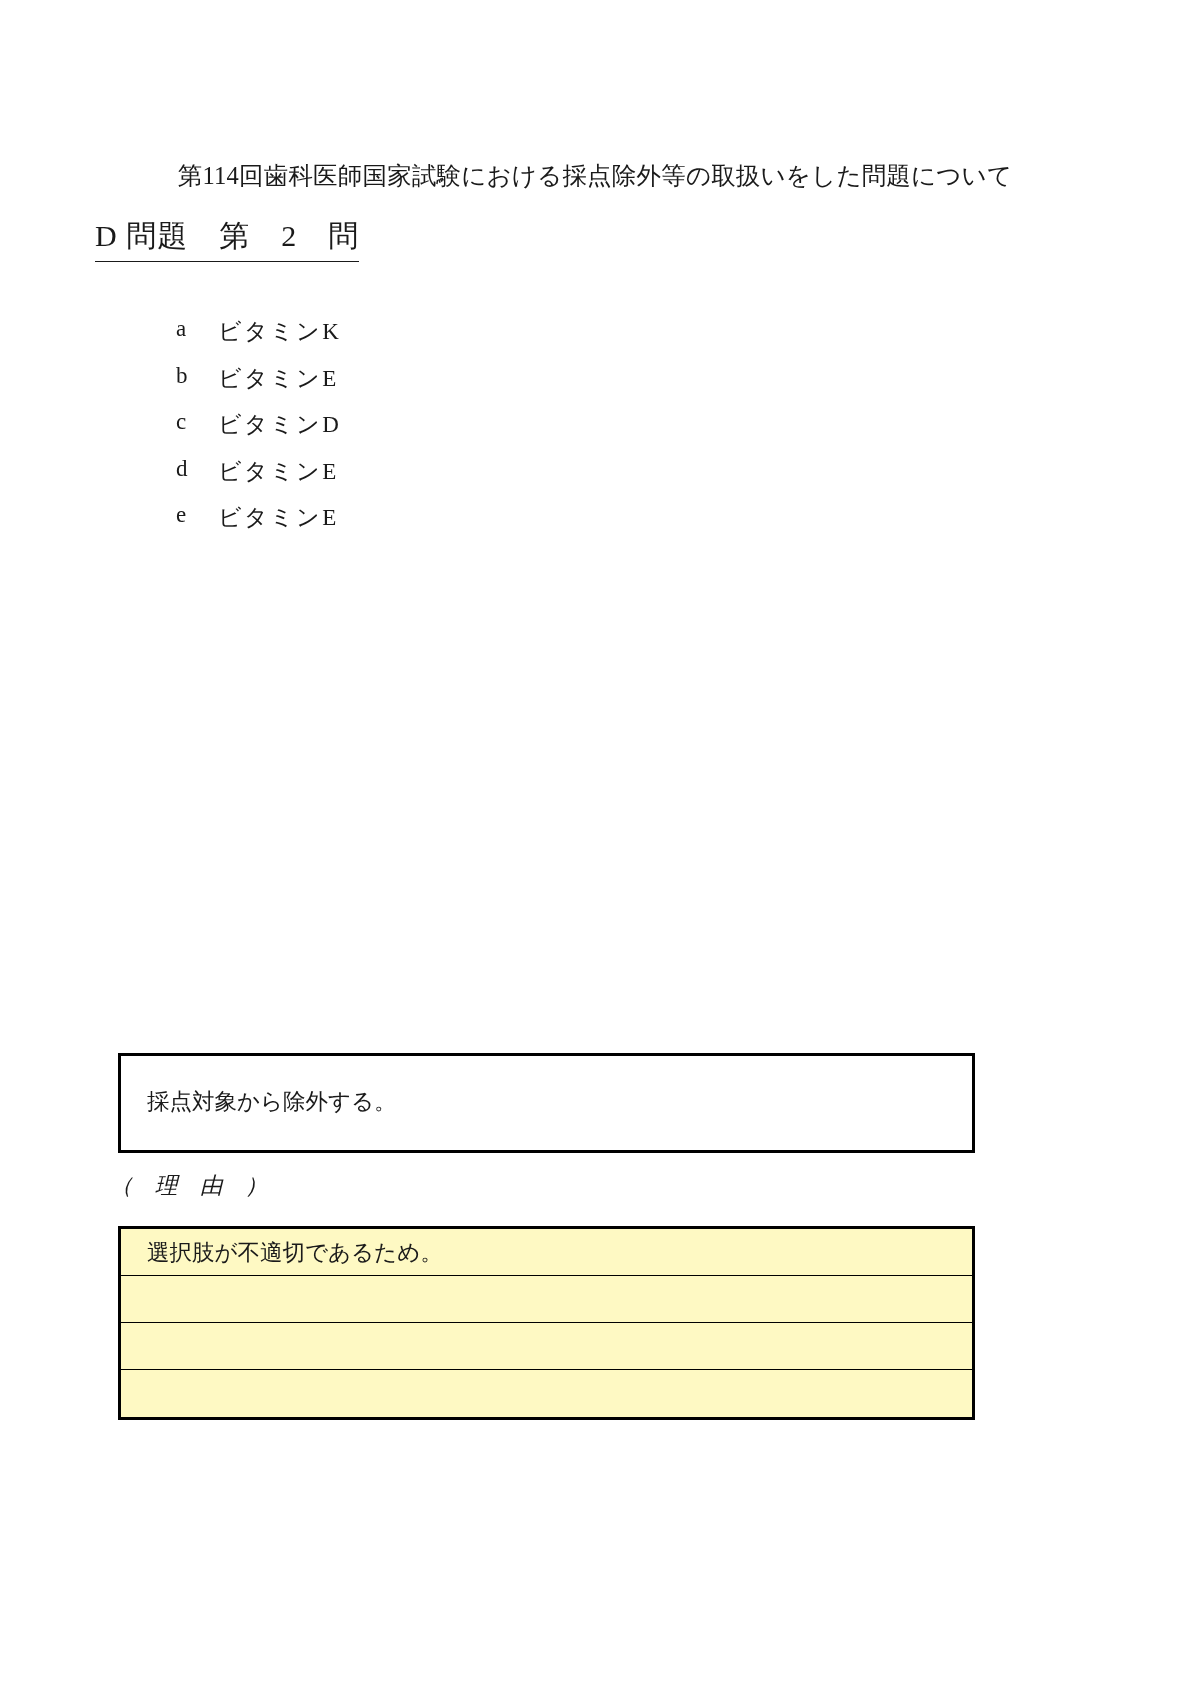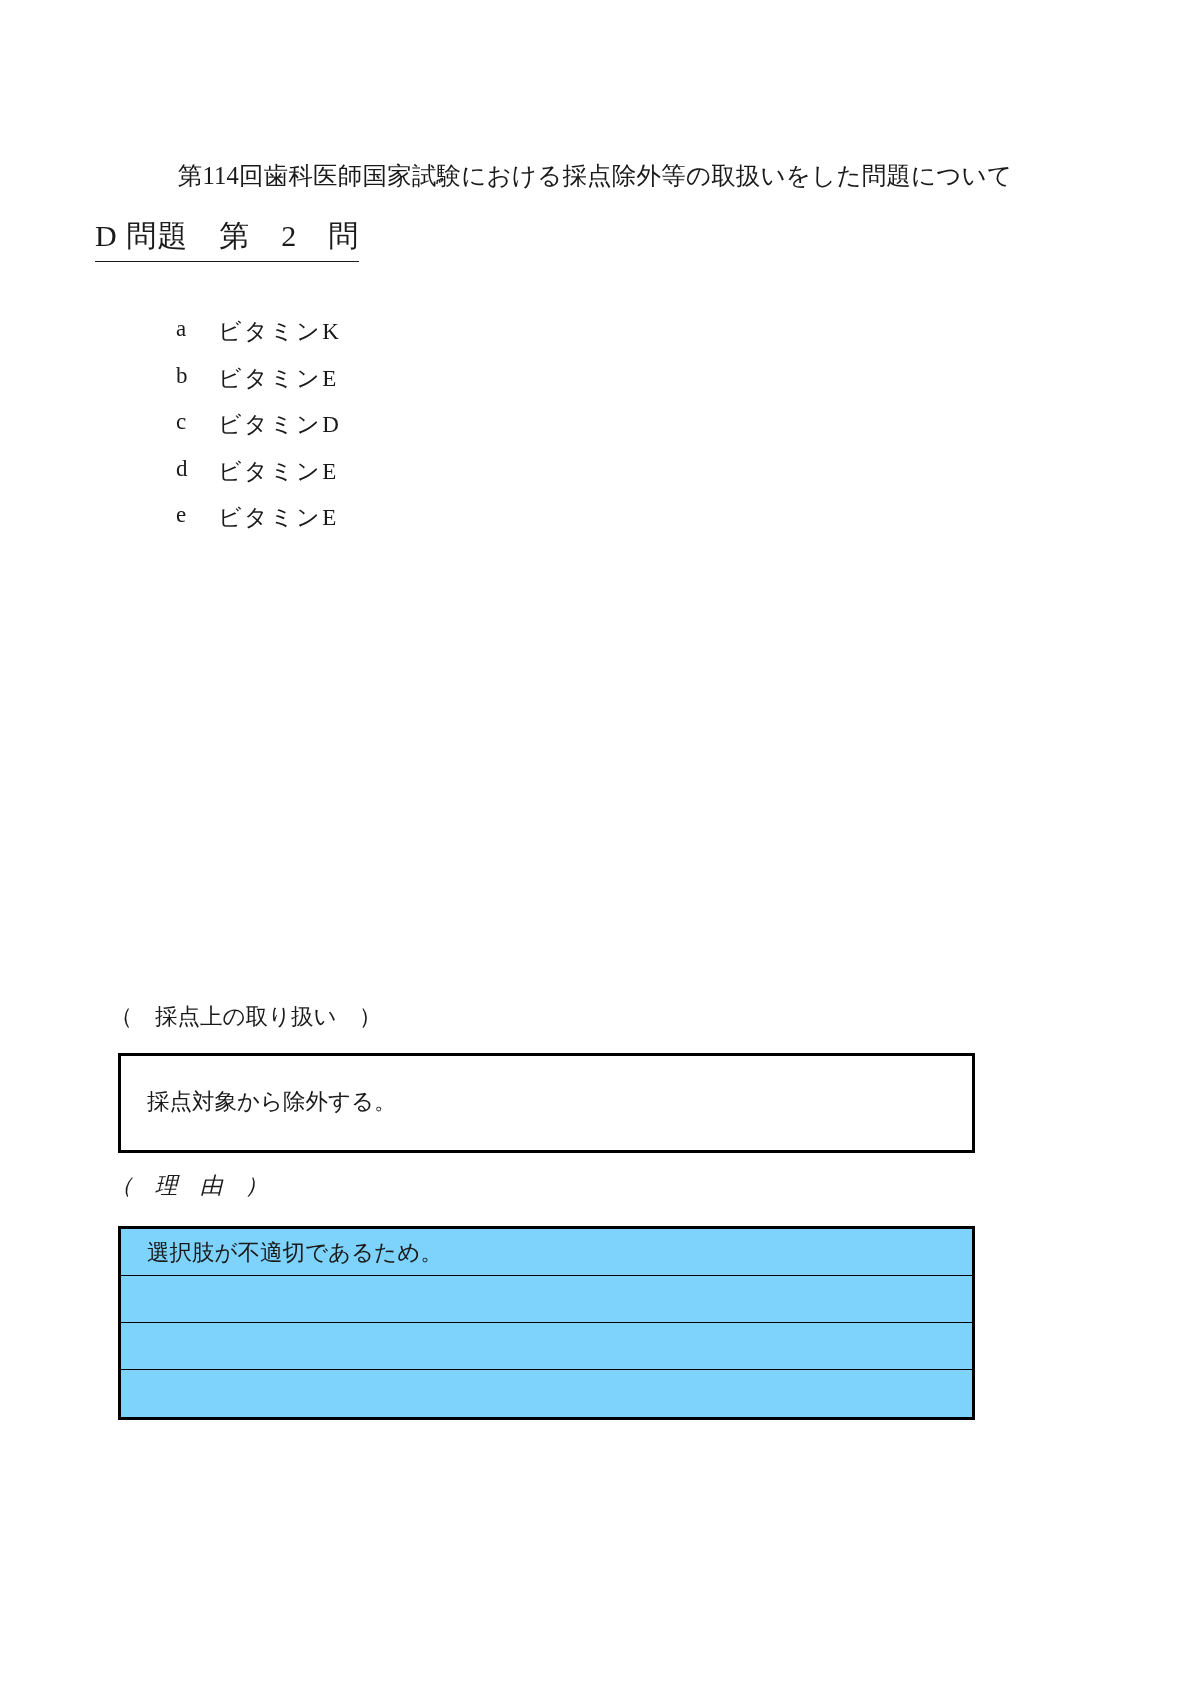--- a/index.html
+++ b/index.html
@@ -118,21 +118,21 @@
 
   
   .reason-table {
     position: absolute;
     left: 118px;
     top: 1210px;
     width: 857px;
     box-sizing: border-box;
     border: 3.2px solid #000000;
     border-collapse: collapse;
-    background: #7dd3fc;
+    background: #fef9c3;
   }
   .reason-row {
     height: 47px;
     box-sizing: border-box;
     border-bottom: 1.6px solid #000000;
     position: relative;
   }
   .reason-row:last-child {
     border-bottom: none;
   }
@@ -171,21 +171,20 @@
     <div class="choice-row">
       <span class="choice-letter">d</span>
       <span class="choice-text">ビタミンE</span>
     </div>
     <div class="choice-row">
       <span class="choice-letter">e</span>
       <span class="choice-text">ビタミンE</span>
     </div>
   </div>
 
-  <div class="paren-label handling">（　採点上の取り扱い　）</div>
 
   <div class="handling-box">
     <div class="box-text">採点対象から除外する。</div>
   </div>
 
   <div class="paren-label reason">（　理　由　）</div>
 
   <div class="reason-table">
     <div class="reason-row">
       <div class="row-text">選択肢が不適切であるため。</div>

